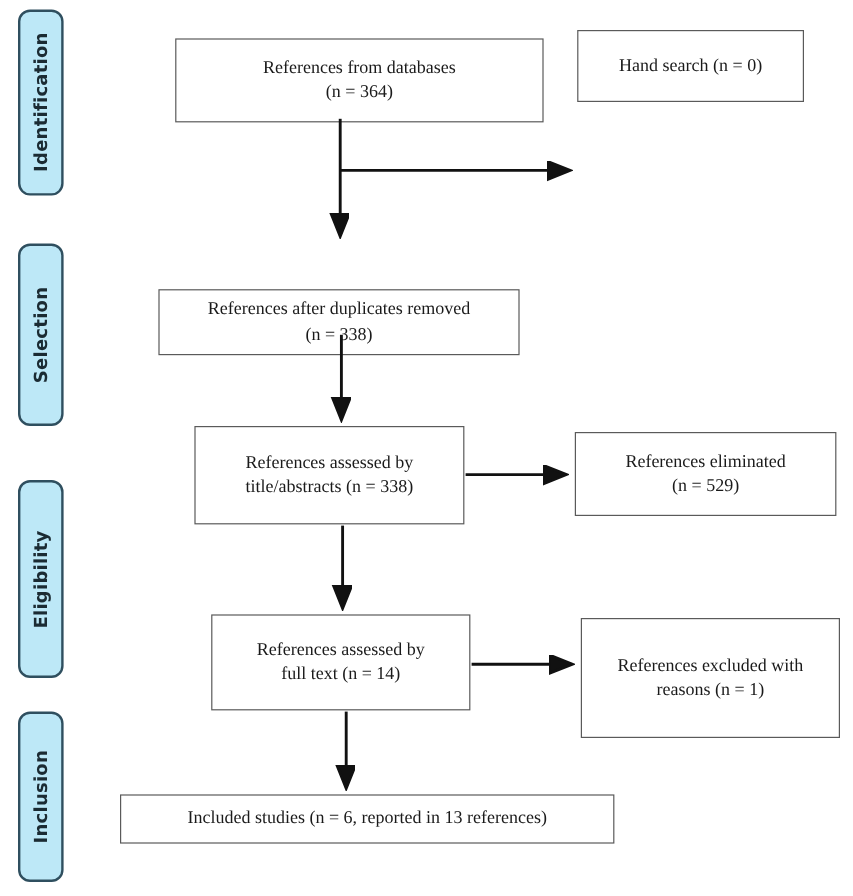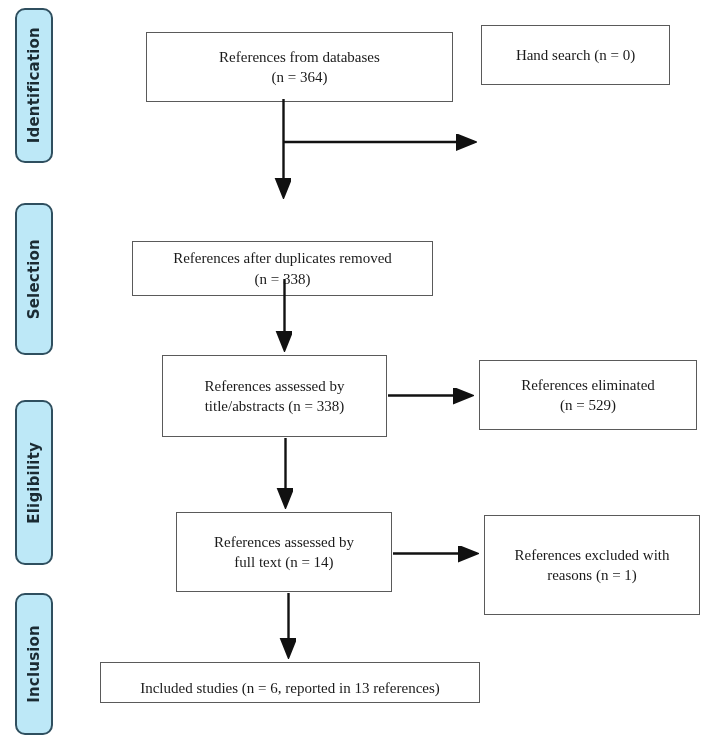--- a/index.html
+++ b/index.html
@@ -114,21 +114,21 @@
   <div class="flow-box" style="left:176px; top:512px; width:216px; height:80px;">
     <span class="box-text">References assessed by
 full text (n = 14)</span>
   </div>
 
   <div class="flow-box" style="left:484px; top:515px; width:216px; height:100px;">
     <span class="box-text">References excluded with
 reasons (n = 1)</span>
   </div>
 
-  <div class="flow-box" style="left:100px; top:662px; width:380px; height:41px;align-items:flex-end;">
+  <div class="flow-box" style="left:100px; top:662px; width:412px; height:41px;">
     <span class="box-text">Included studies (n = 6, reported in 13 references)</span>
   </div>
 
   <div class="conn" style="left:0; top:0; width:711px; height:747px;">
     <svg width="711" height="747" aria-hidden="true">
       <defs>
         <marker id="arrowhead" markerWidth="9" markerHeight="9" refX="7.6" refY="3.2" orient="auto" markerUnits="strokeWidth">
           <path d="M0,0 L8,3.2 L0,6.4 z" fill="#111111" stroke="none"></path>
         </marker>
       </defs>

